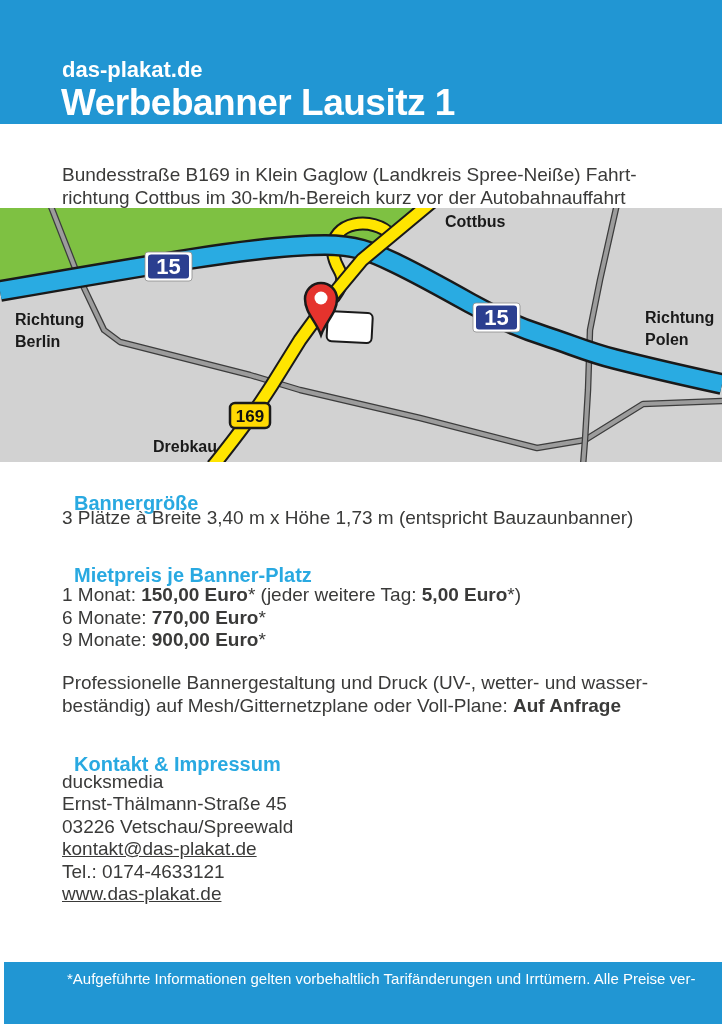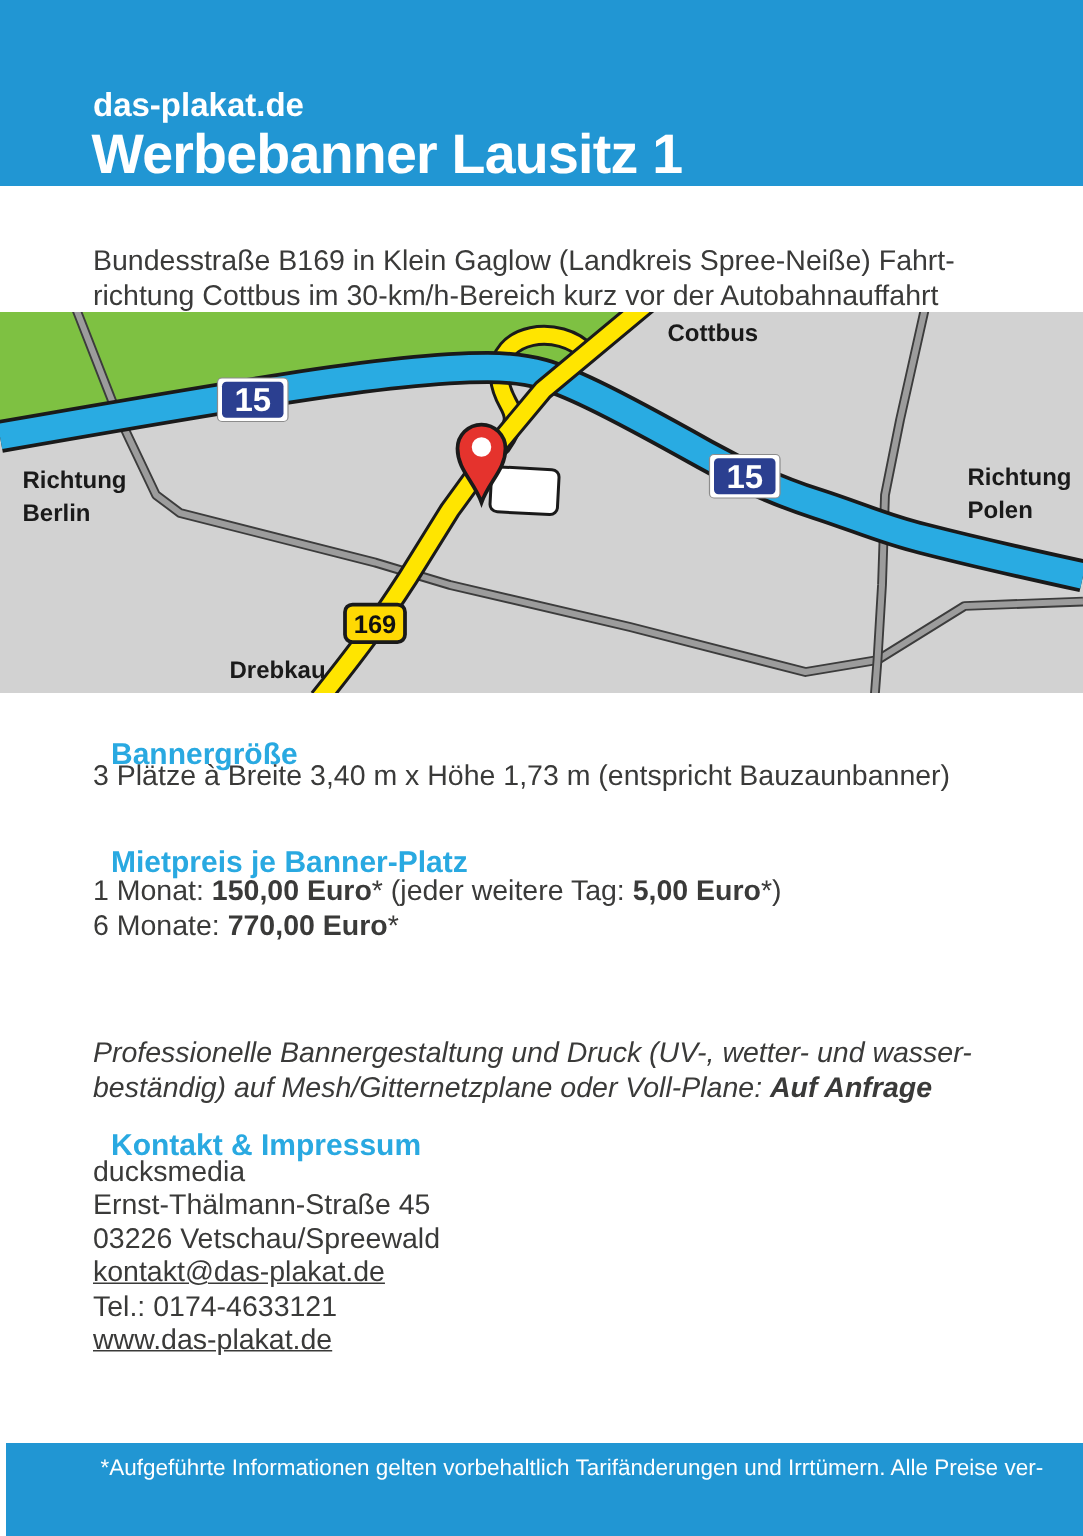--- a/index.html
+++ b/index.html
@@ -23,21 +23,21 @@
   .map text.lbl { fill:#1A1A1A; }
   .map text.sign15 { fill:#ffffff; }
   .map text.sign169 { fill:#111111; }
   
   .h2 { position:absolute; left:62px; margin:12px; font-size:20px; line-height:24px; font-weight:bold; color:var(--heading-blue,#29A9E1); white-space:nowrap; }
   .body-text { position:absolute; left:62px; margin:0; font-size:19px; line-height:22.5px; white-space:nowrap; }
   .h-size { top:479px; }
   .p-size { top:507px; }
   .h-price { top:551px; }
   .price-block { top:584px; }
-  .p-prod { top:692px;font-style:italic; }
+  .p-prod { top:672px; }
   .h-contact { top:740px; }
   .contact-block { top:771px; line-height:22.4px; }
   b, .bold { font-weight:bold; }
   a.contact-link { color:inherit; text-decoration:underline; cursor:pointer; }
   
   .footer {
     position:absolute; left:4px; top:962px; width:722px; height:62px;
     background:var(--header-blue,#2196D3); color:#fff; box-sizing:border-box;
     padding:7px 30px 0 63px; font-size:15px; line-height:20px;
   }
@@ -115,20 +115,21 @@
     </svg>
   </div>
 
   <h2 class="h2 h-size">Bannergröße</h2>
   <p class="body-text p-size">3 Plätze à Breite 3,40 m x Höhe 1,73 m (entspricht Bauzaunbanner)</p>
 
   <h2 class="h2 h-price">Mietpreis je Banner-Platz</h2>
   <div class="body-text price-block">
     <div><span>1 Monat: </span><b>150,00 Euro</b><span>* (jeder weitere Tag: </span><b>5,00 Euro</b><span>*)</span></div>
     <div><span>6 Monate: </span><b>770,00 Euro</b><span>*</span></div>
+    <div><span>9 Monate: </span><b>900,00 Euro</b><span>*</span></div>
   </div>
 
   <p class="body-text p-prod">
     <span style="display:block">Professionelle Bannergestaltung und Druck (UV-, wetter- und wasser-</span>
     <span style="display:block"><span>beständig) auf Mesh/Gitternetzplane oder Voll-Plane: </span><b>Auf Anfrage</b></span>
   </p>
 
   <h2 class="h2 h-contact">Kontakt &amp; Impressum</h2>
   <div class="body-text contact-block">
     <div>ducksmedia</div>

